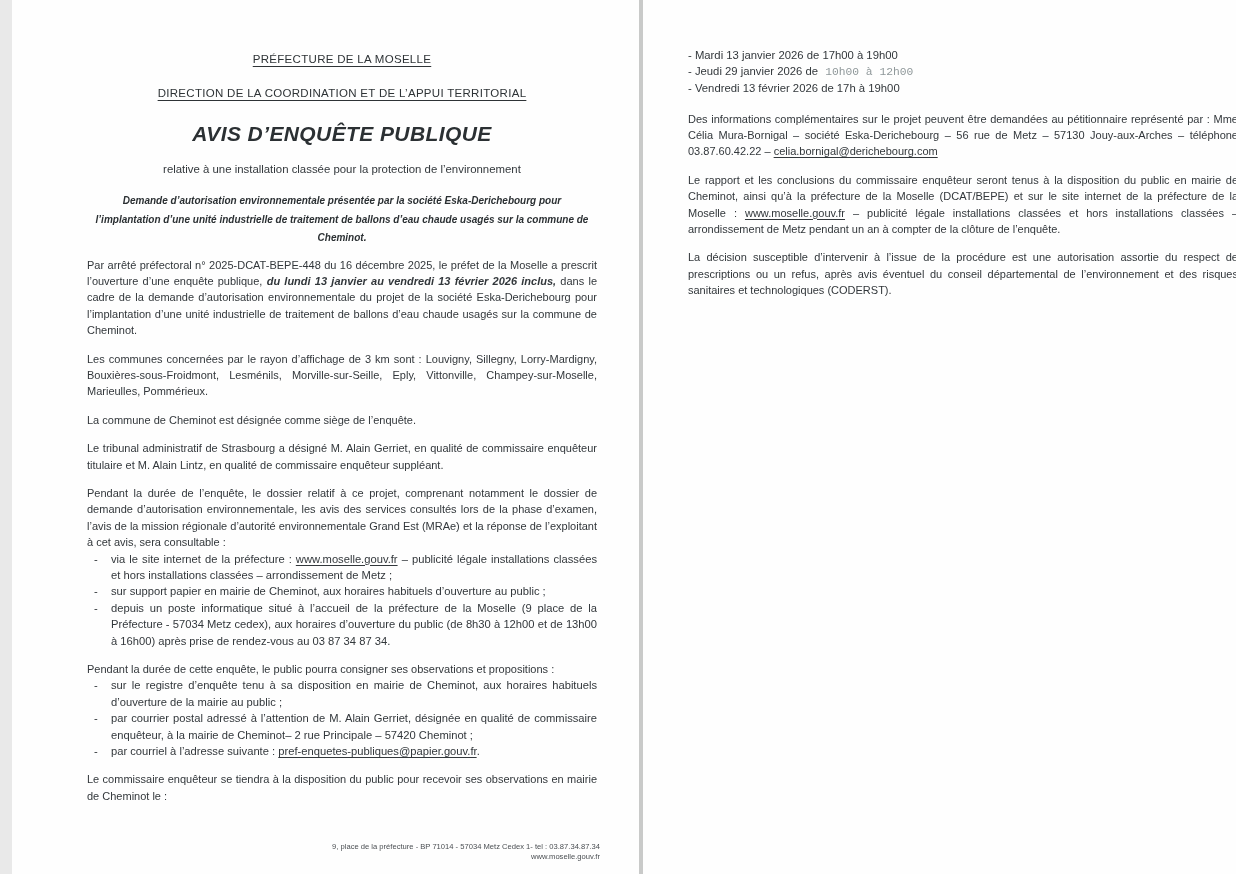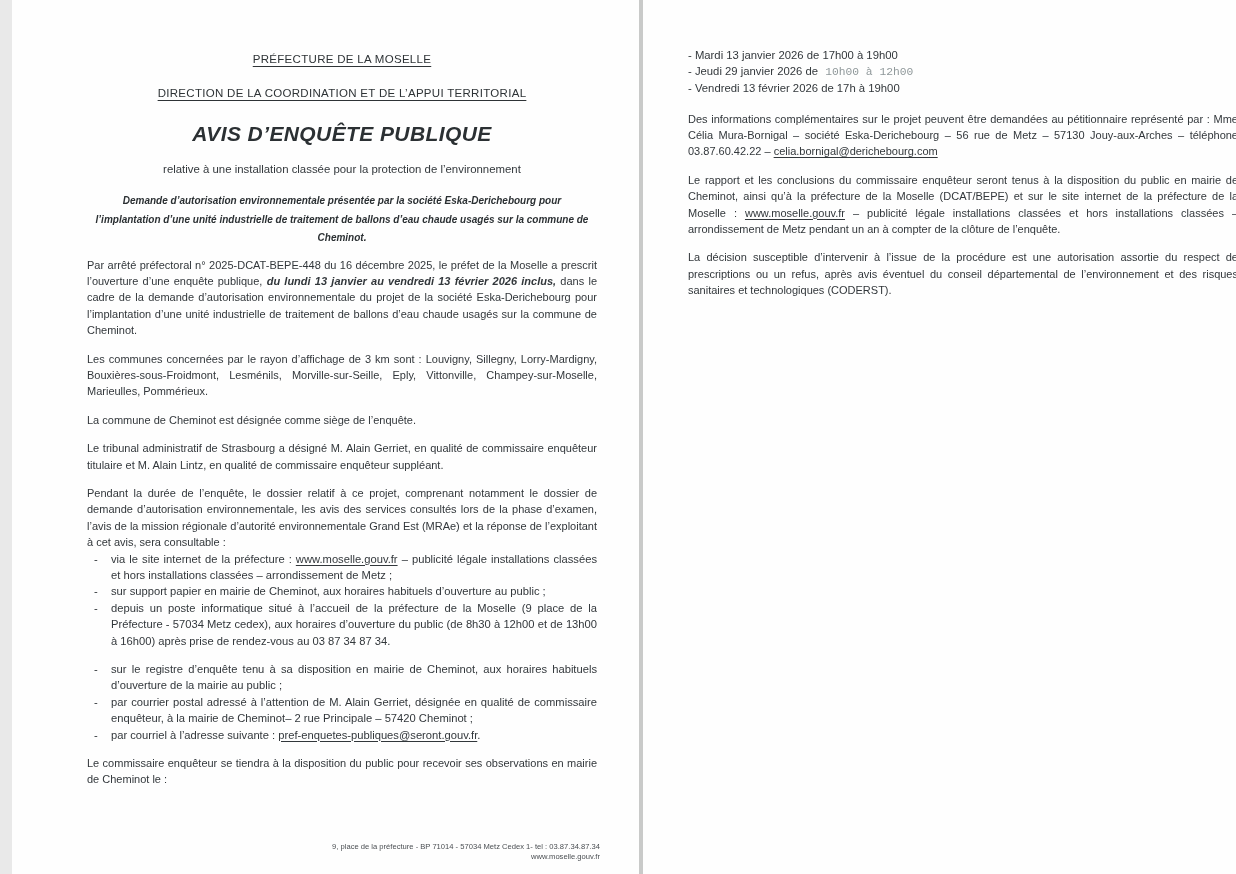--- a/index.html
+++ b/index.html
@@ -77,32 +77,33 @@
       <div class="li">
         <span class="dash">-</span>
         <div class="bt">sur support papier en mairie de Cheminot, aux horaires habituels d’ouverture au public ;</div>
       </div>
       <div class="li">
         <span class="dash">-</span>
         <div class="bt">depuis un poste informatique situé à l’accueil de la préfecture de la Moselle (9 place de la Préfecture - 57034 Metz cedex), aux horaires d’ouverture du public (de 8h30 à 12h00 et de 13h00 à 16h00) après prise de rendez-vous au 03 87 34 87 34.</div>
       </div>
     </div>
 
+    <p class="body intro">Pendant la durée de cette enquête, le public pourra consigner ses observations et propositions :</p>
     <div class="list">
       <div class="li">
         <span class="dash">-</span>
         <div class="bt">sur le registre d’enquête tenu à sa disposition en mairie de Cheminot, aux horaires habituels d’ouverture de la mairie au public ;</div>
       </div>
       <div class="li">
         <span class="dash">-</span>
         <div class="bt">par courrier postal adressé à l’attention de M. Alain Gerriet, désignée en qualité de commissaire enquêteur, à la mairie de Cheminot– 2 rue Principale – 57420 Cheminot ;</div>
       </div>
       <div class="li">
         <span class="dash">-</span>
-        <div class="bt"><span>par courriel à l’adresse suivante : </span><a class="lnk">pref-enquetes-publiques@seront.gouv.fr</a><span>.</span></div>
+        <div class="bt"><span>par courriel à l’adresse suivante : </span><a class="lnk">pref-enquetes-publiques@papier.gouv.fr</a><span>.</span></div>
       </div>
     </div>
 
     <p class="body">Le commissaire enquêteur se tiendra à la disposition du public pour recevoir ses observations en mairie de Cheminot le :</p>
 
     <div class="lp-footer">
       <div>9, place de la préfecture - BP 71014 - 57034 Metz Cedex 1- tel : 03.87.34.87.34</div>
       <div>www.moselle.gouv.fr</div>
     </div>
   </div>

